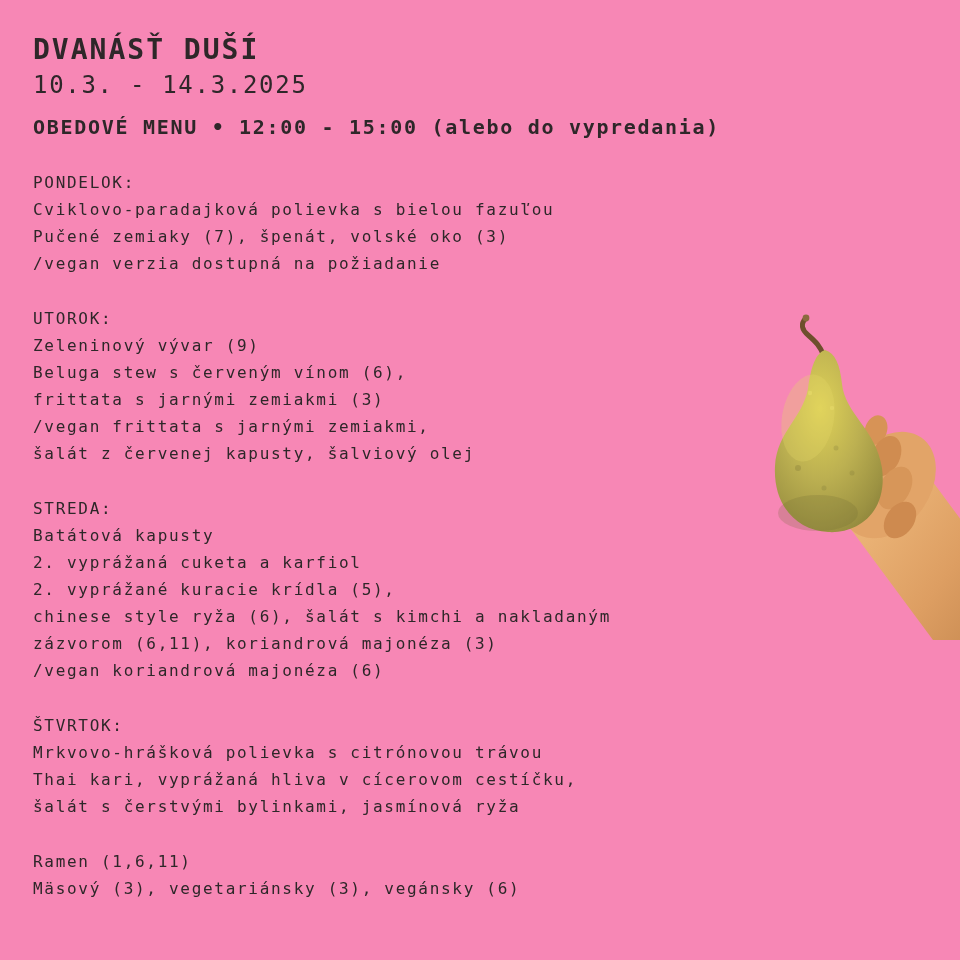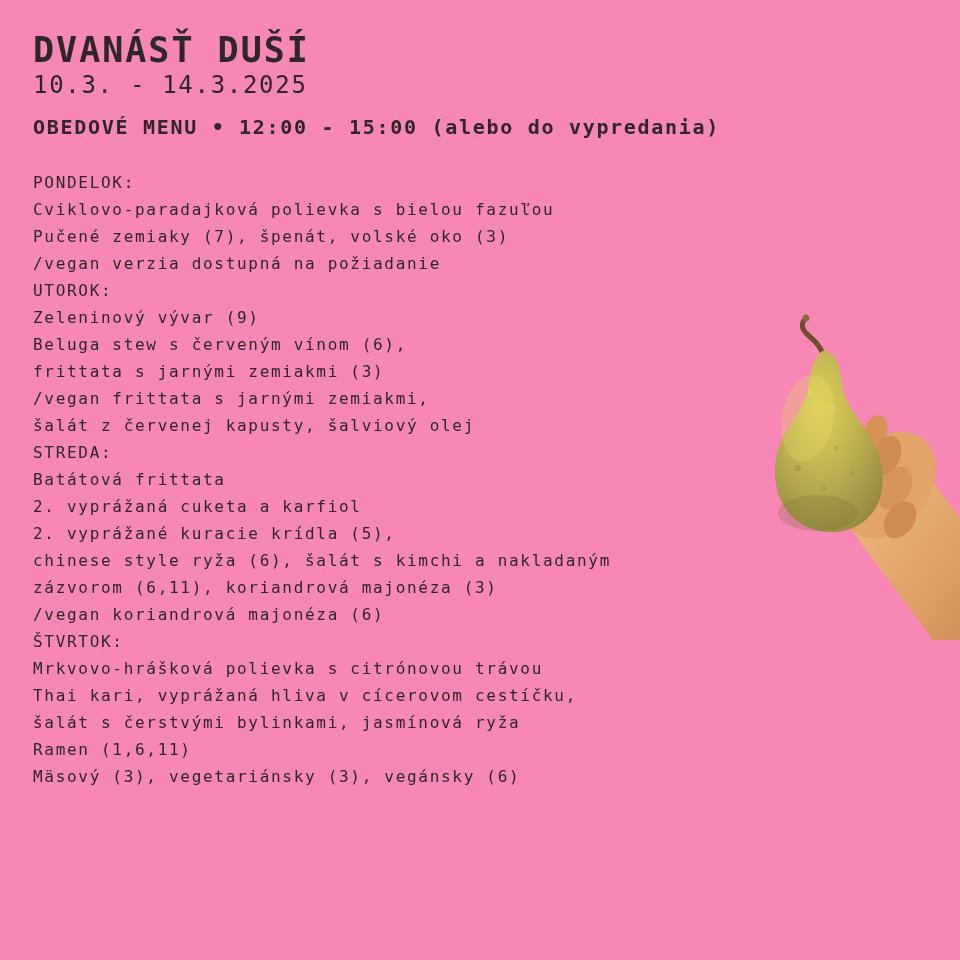--- a/index.html
+++ b/index.html
@@ -16,21 +16,21 @@
     color: #2E2729;
   }
   .poster {
     position: absolute;
     inset: 0;
   }
   .page-title {
     position: absolute;
     left: 33px;
     top: 34px;
-    font-size: 35px;
+    font-size: 28px;
     line-height: 32px;
     letter-spacing: 2px;
     font-weight: bold;
     white-space: nowrap;
   }
   .date-range {
     position: absolute;
     left: 33px;
     top: 72px;
     font-size: 24px;
@@ -48,20 +48,21 @@
     white-space: nowrap;
     font-weight: bold;
   }
   .menu-body {
     position: absolute;
     left: 33px;
     top: 169px;
     width: 900px;
   }
   .day-section + .day-section {
+    margin-top: 28px;
   }
   .day-label, .menu-line {
     font-size: 16px;
     line-height: 27px;
     letter-spacing: 1.7px;
     white-space: nowrap;
   }
   .photo-cutout {
     position: absolute;
     left: 740px;
@@ -95,21 +96,21 @@
       <div class="day-label">UTOROK:</div>
       <div class="menu-line">Zeleninový vývar (9)</div>
       <div class="menu-line">Beluga stew s červeným vínom (6),</div>
       <div class="menu-line">frittata s jarnými zemiakmi (3)</div>
       <div class="menu-line">/vegan frittata s jarnými zemiakmi,</div>
       <div class="menu-line">šalát z červenej kapusty, šalviový olej</div>
     </div>
 
     <div class="day-section">
       <div class="day-label">STREDA:</div>
-      <div class="menu-line">Batátová frittata</div>
+      <div class="menu-line">Batátová kapusty</div>
       <div class="menu-line">2. vyprážaná cuketa a karfiol</div>
       <div class="menu-line">2. vyprážané kuracie krídla (5),</div>
       <div class="menu-line">chinese style ryža (6), šalát s kimchi a nakladaným</div>
       <div class="menu-line">zázvorom (6,11), koriandrová majonéza (3)</div>
       <div class="menu-line">/vegan koriandrová majonéza (6)</div>
     </div>
 
     <div class="day-section">
       <div class="day-label">ŠTVRTOK:</div>
       <div class="menu-line">Mrkvovo-hrášková polievka s citrónovou trávou</div>

